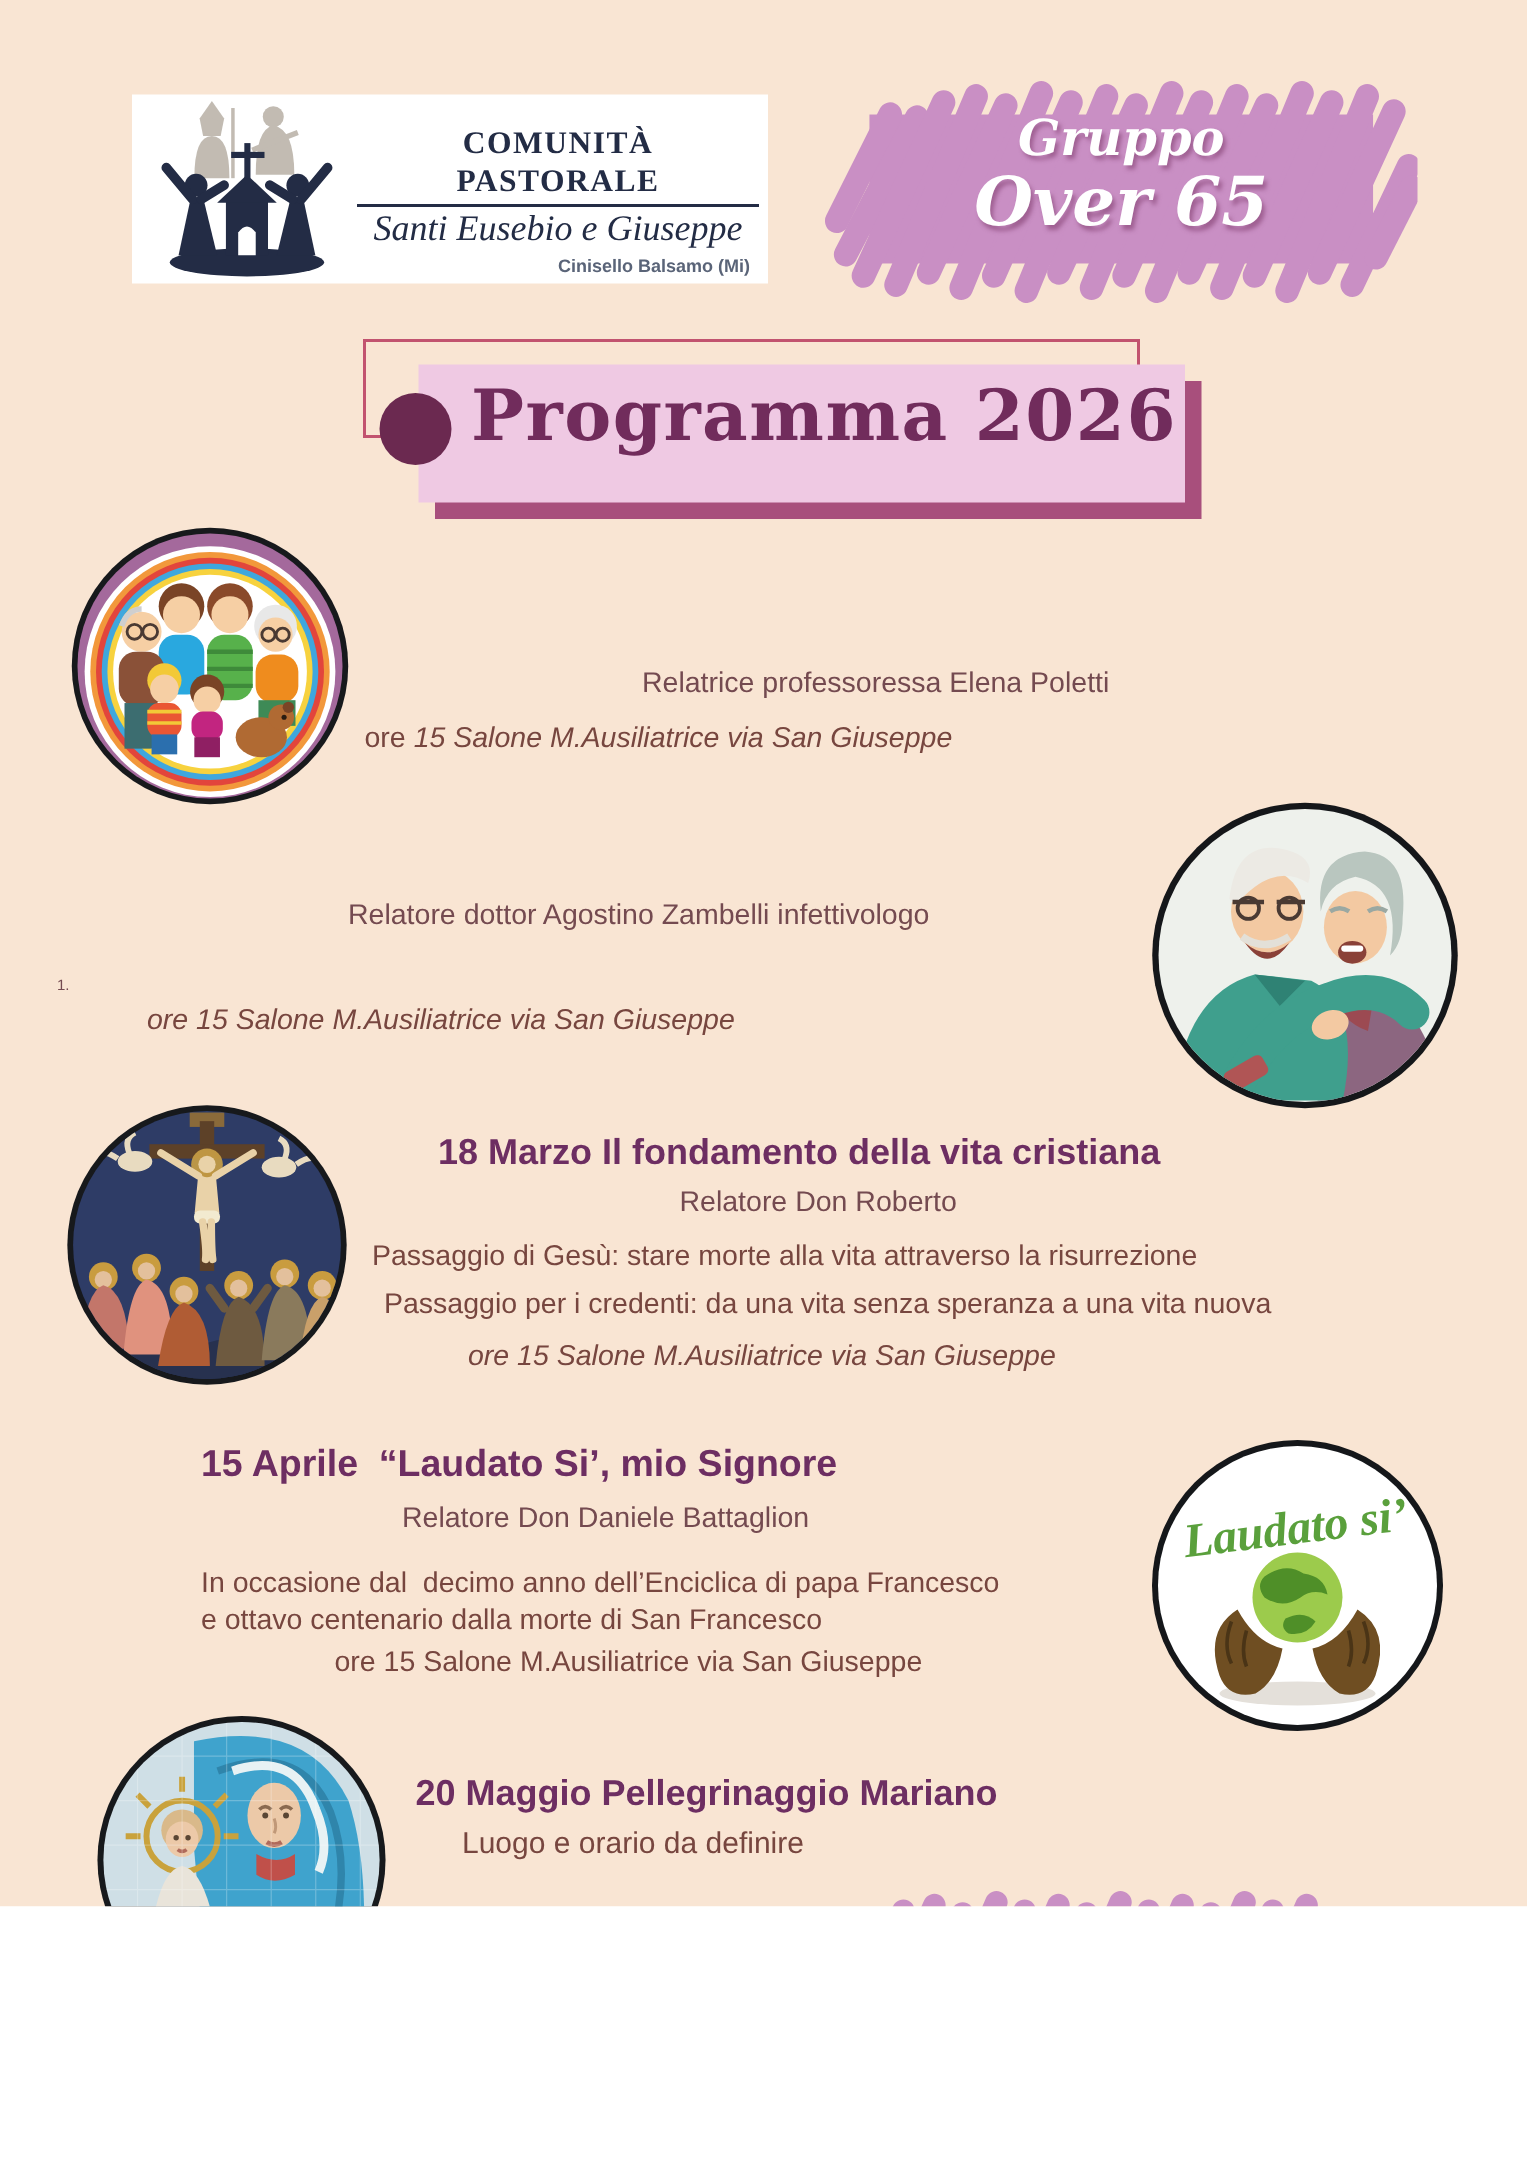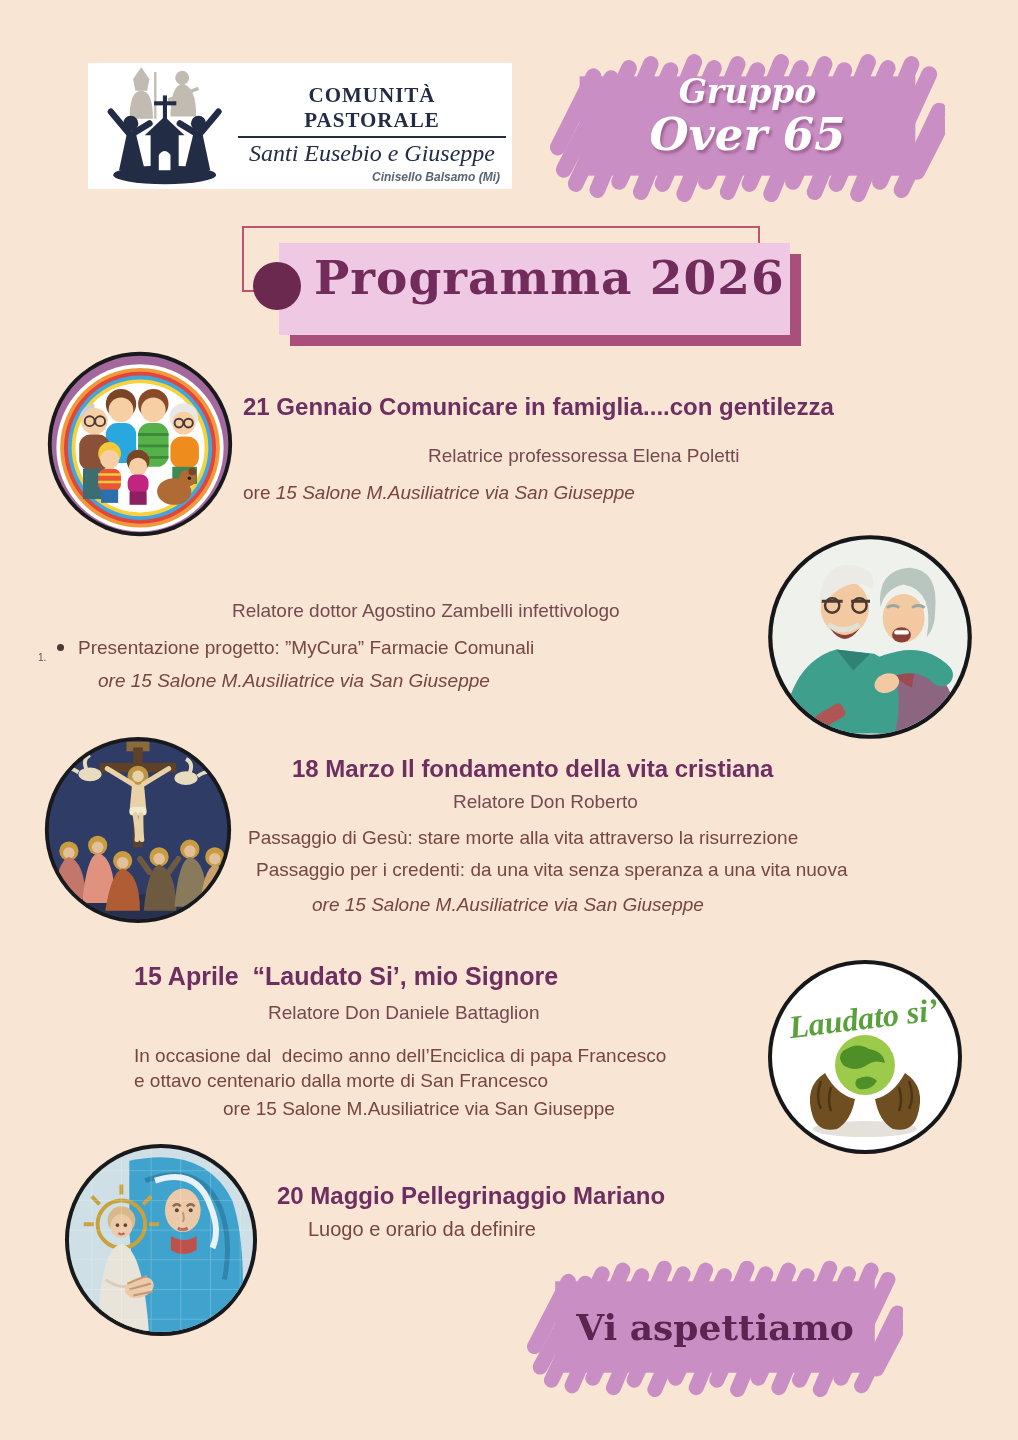--- a/index.html
+++ b/index.html
@@ -1,26 +1,26 @@
 <!DOCTYPE html>
 <html><head>
 <meta charset="utf-8">
 <style>
   html,body{margin:0;padding:0;}
-  .page{position:relative;width:1018px;height:1440px;background:#f9e5d3;overflow:hidden;
+  .page{position:relative;width:1018px;height:1271px;background:#f9e5d3;overflow:hidden;
         font-family:"Liberation Sans",sans-serif;}
   .abs{position:absolute;}
   
   .logo-box{left:88px;top:63px;width:424px;height:126px;background:#ffffff;}
   .logo-mark{left:10px;top:2px;width:152px;height:120px;}
   .logo-text{left:150px;top:20px;width:268px;text-align:center;color:#232c45;}
   .logo-title{font-family:"Liberation Serif",serif;font-size:21px;letter-spacing:1px;
               font-weight:600;border-bottom:2px solid #232c45;padding-bottom:3px;}
   .logo-sub{font-family:"Liberation Serif",serif;font-style:italic;font-size:24px;margin-top:2px;}
-  .logo-loc{font-size:12px;font-weight:bold;font-style:italic;color:#5a6478;
+  .logo-loc{font-size:12px;font-weight:bold;color:#5a6478;
             text-align:right;padding-right:6px;margin-top:3px;}
   
   .scribble{position:absolute;inset:0;width:100%;height:100%;}
   .badge{left:550px;top:50px;width:395px;height:152px;}
   .badge-text{position:absolute;inset:0;text-align:center;color:#ffffff;
               font-family:"DejaVu Serif","Liberation Serif",serif;font-weight:bold;
               text-shadow:2px 3px 3px rgba(137,70,120,.65);font-style:italic;}
   .badge-l1{margin-top:22px;font-size:33px;}
   .badge-l2{font-size:45px;line-height:1.05;}
   
@@ -172,26 +172,24 @@
         <circle cx="49" cy="62" r="4.8" fill="#f6cfa4"></circle>
         <rect x="43.5" y="66" width="11" height="10" rx="4" fill="#c22580"></rect>
         <rect x="44.5" y="75" width="9" height="7" fill="#8f1f63"></rect>
         <ellipse cx="68" cy="75" rx="9" ry="7" fill="#b06a33"></ellipse>
         <circle cx="75" cy="68" r="4.5" fill="#b06a33"></circle>
         <circle cx="77.5" cy="64.5" r="2" fill="#7a4426"></circle>
         <circle cx="76" cy="68" r="0.9" fill="#2a1c12"></circle>
       </g>
     </svg>
   </div>
-  <div class="t ev-title" style="left:243px;top:393px;">21 Gennaio Comunicare in famiglia....con gentilezza</div>
   <div class="t ev-speaker" style="left:428px;top:445px;">Relatrice professoressa Elena Poletti</div>
   <div class="t ev-line" style="left:243px;top:482px;"><span>ore </span><span class="it">15 Salone M.Ausiliatrice via San Giuseppe</span></div>
 
   <div class="t ev-speaker" style="left:232px;top:600px;">Relatore dottor Agostino Zambelli infettivologo</div>
-  <div class="t ev-line" style="left:57px;top:637px;"><span class="bullet-dot"></span><span>Presentazione progetto: ”MyCura” Farmacie Comunali</span></div>
   <div class="t foot-note" style="left:38px;top:652px;">1.</div>
   <div class="t ev-line it" style="left:98px;top:670px;">ore 15 Salone M.Ausiliatrice via San Giuseppe</div>
   <div class="circle-img" style="left:765px;top:532px;width:210px;height:210px;">
     <svg viewBox="0 0 100 100">
       <defs>
           <clipPath id="cf2">
             <circle cx="50" cy="50" r="46.5"></circle>
           </clipPath>
         </defs>
       <circle cx="50" cy="50" r="48.5" fill="#15171a"></circle>

